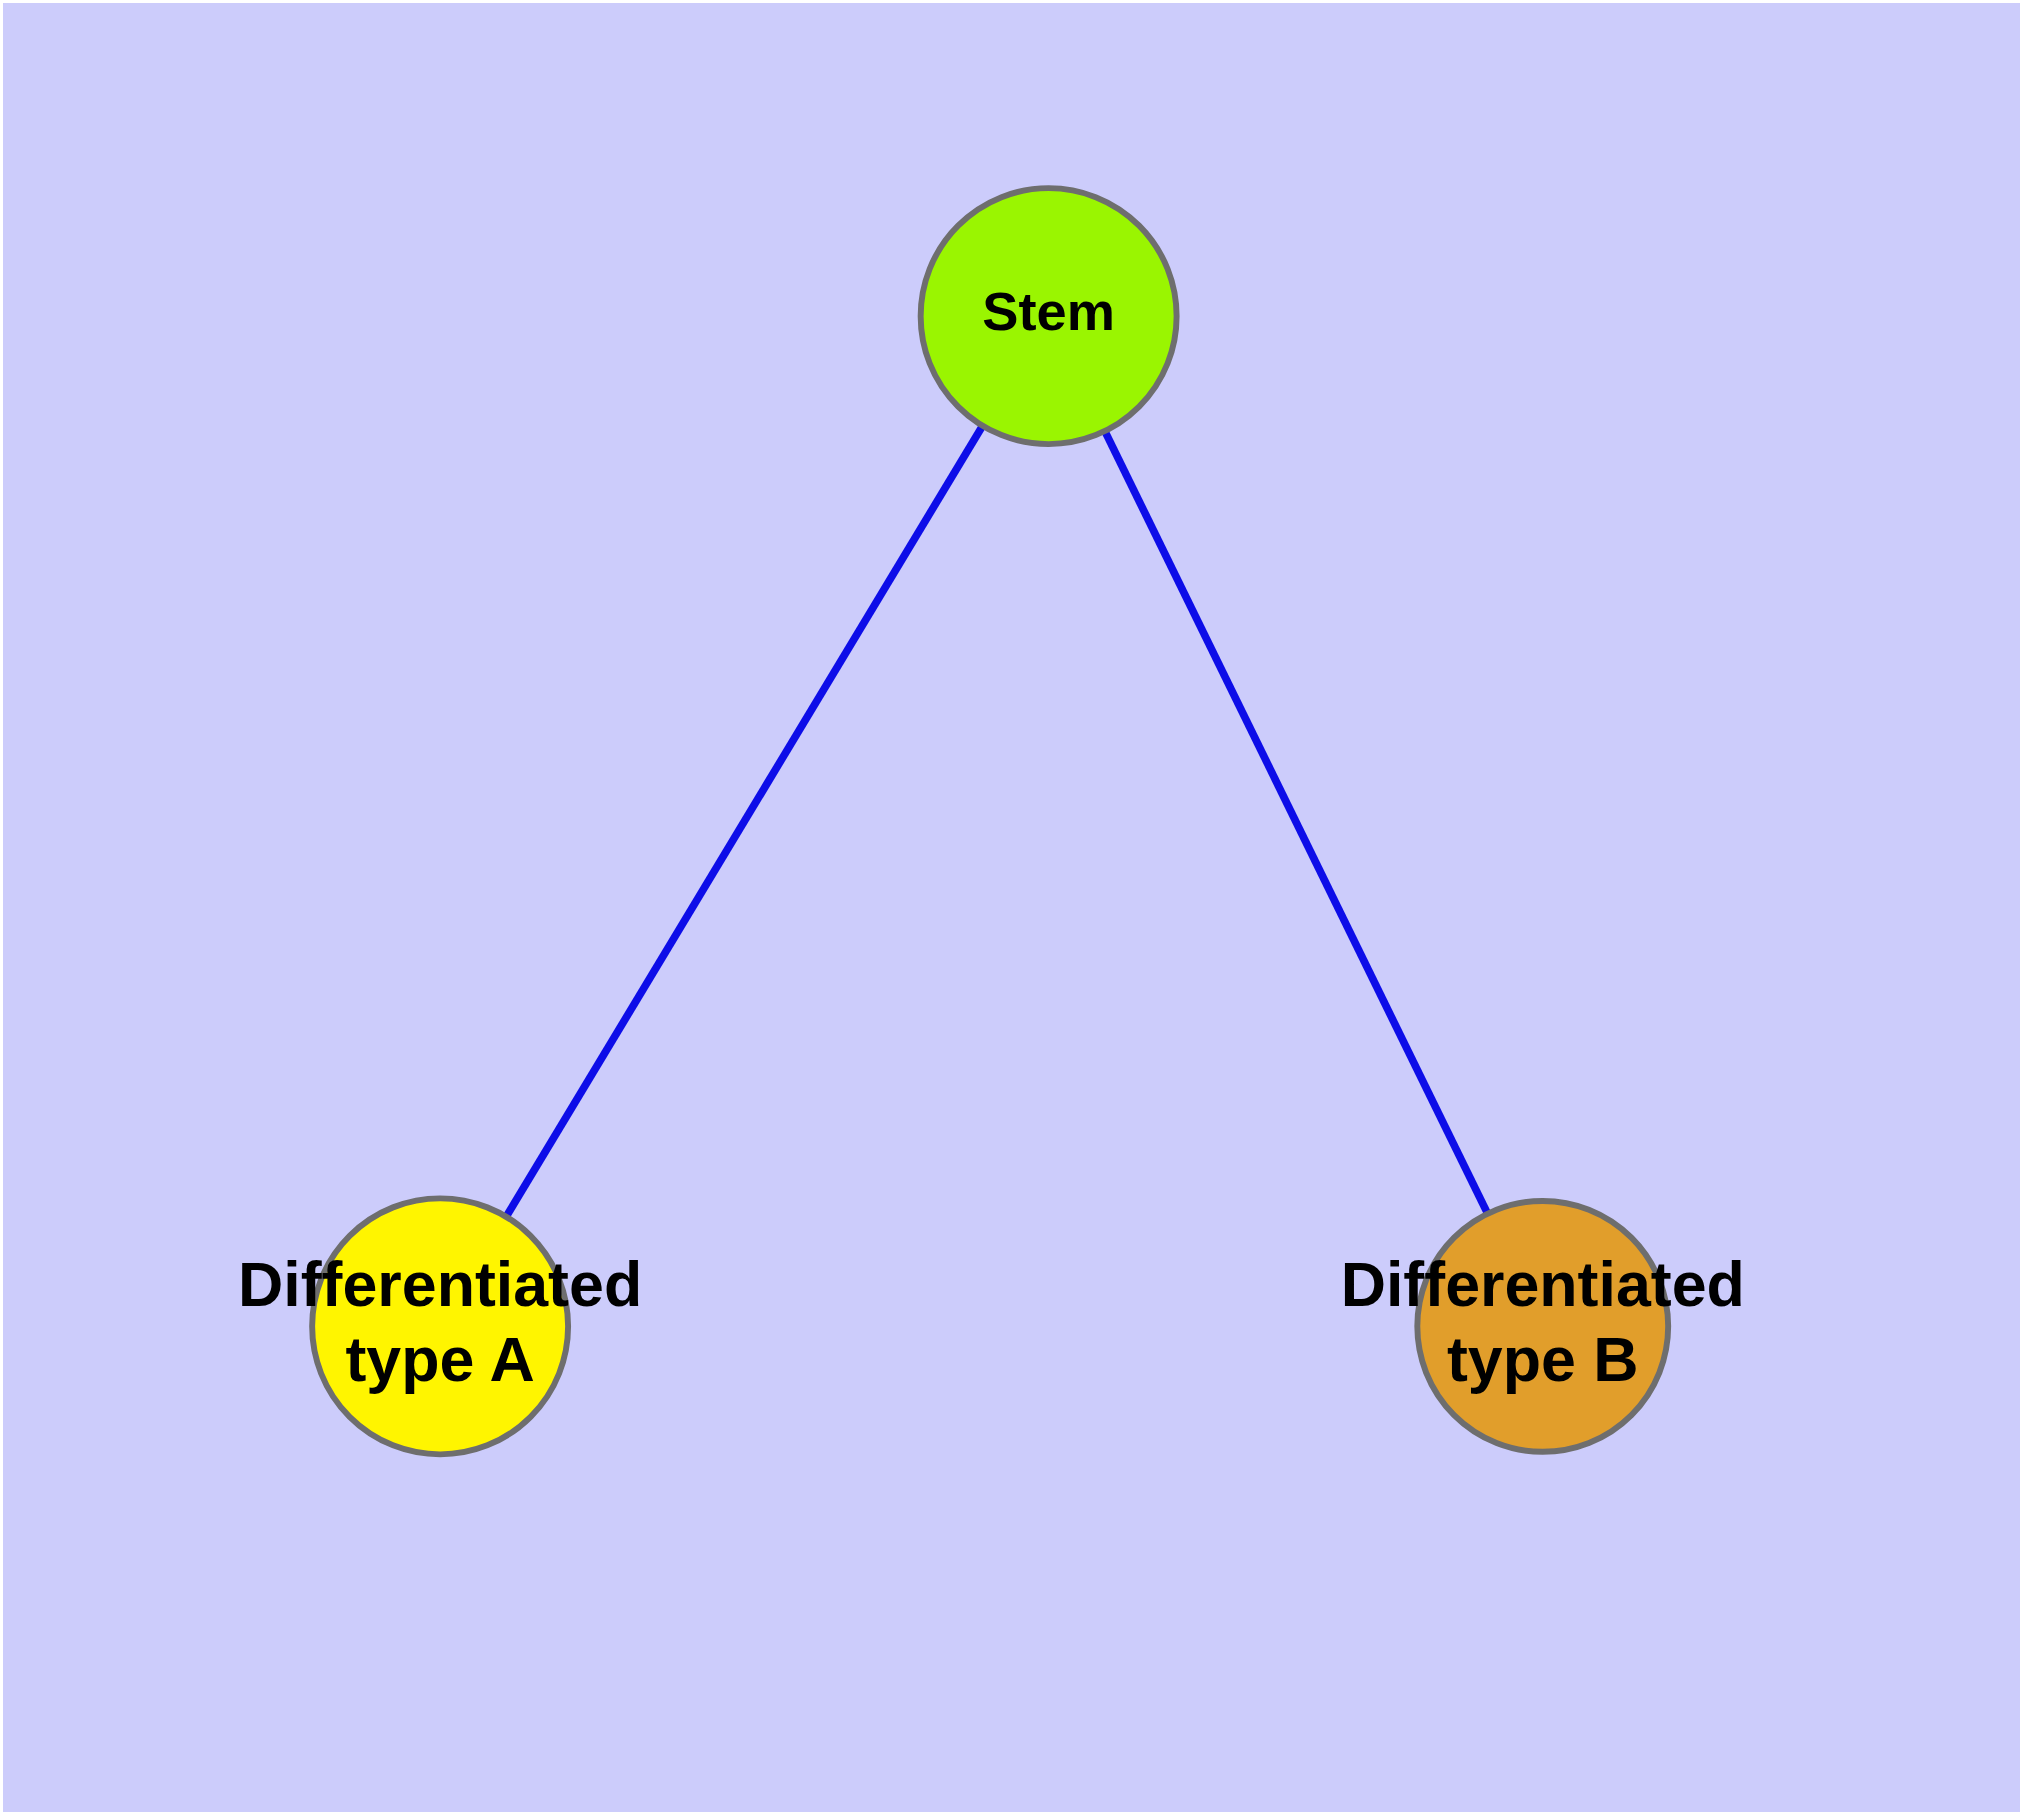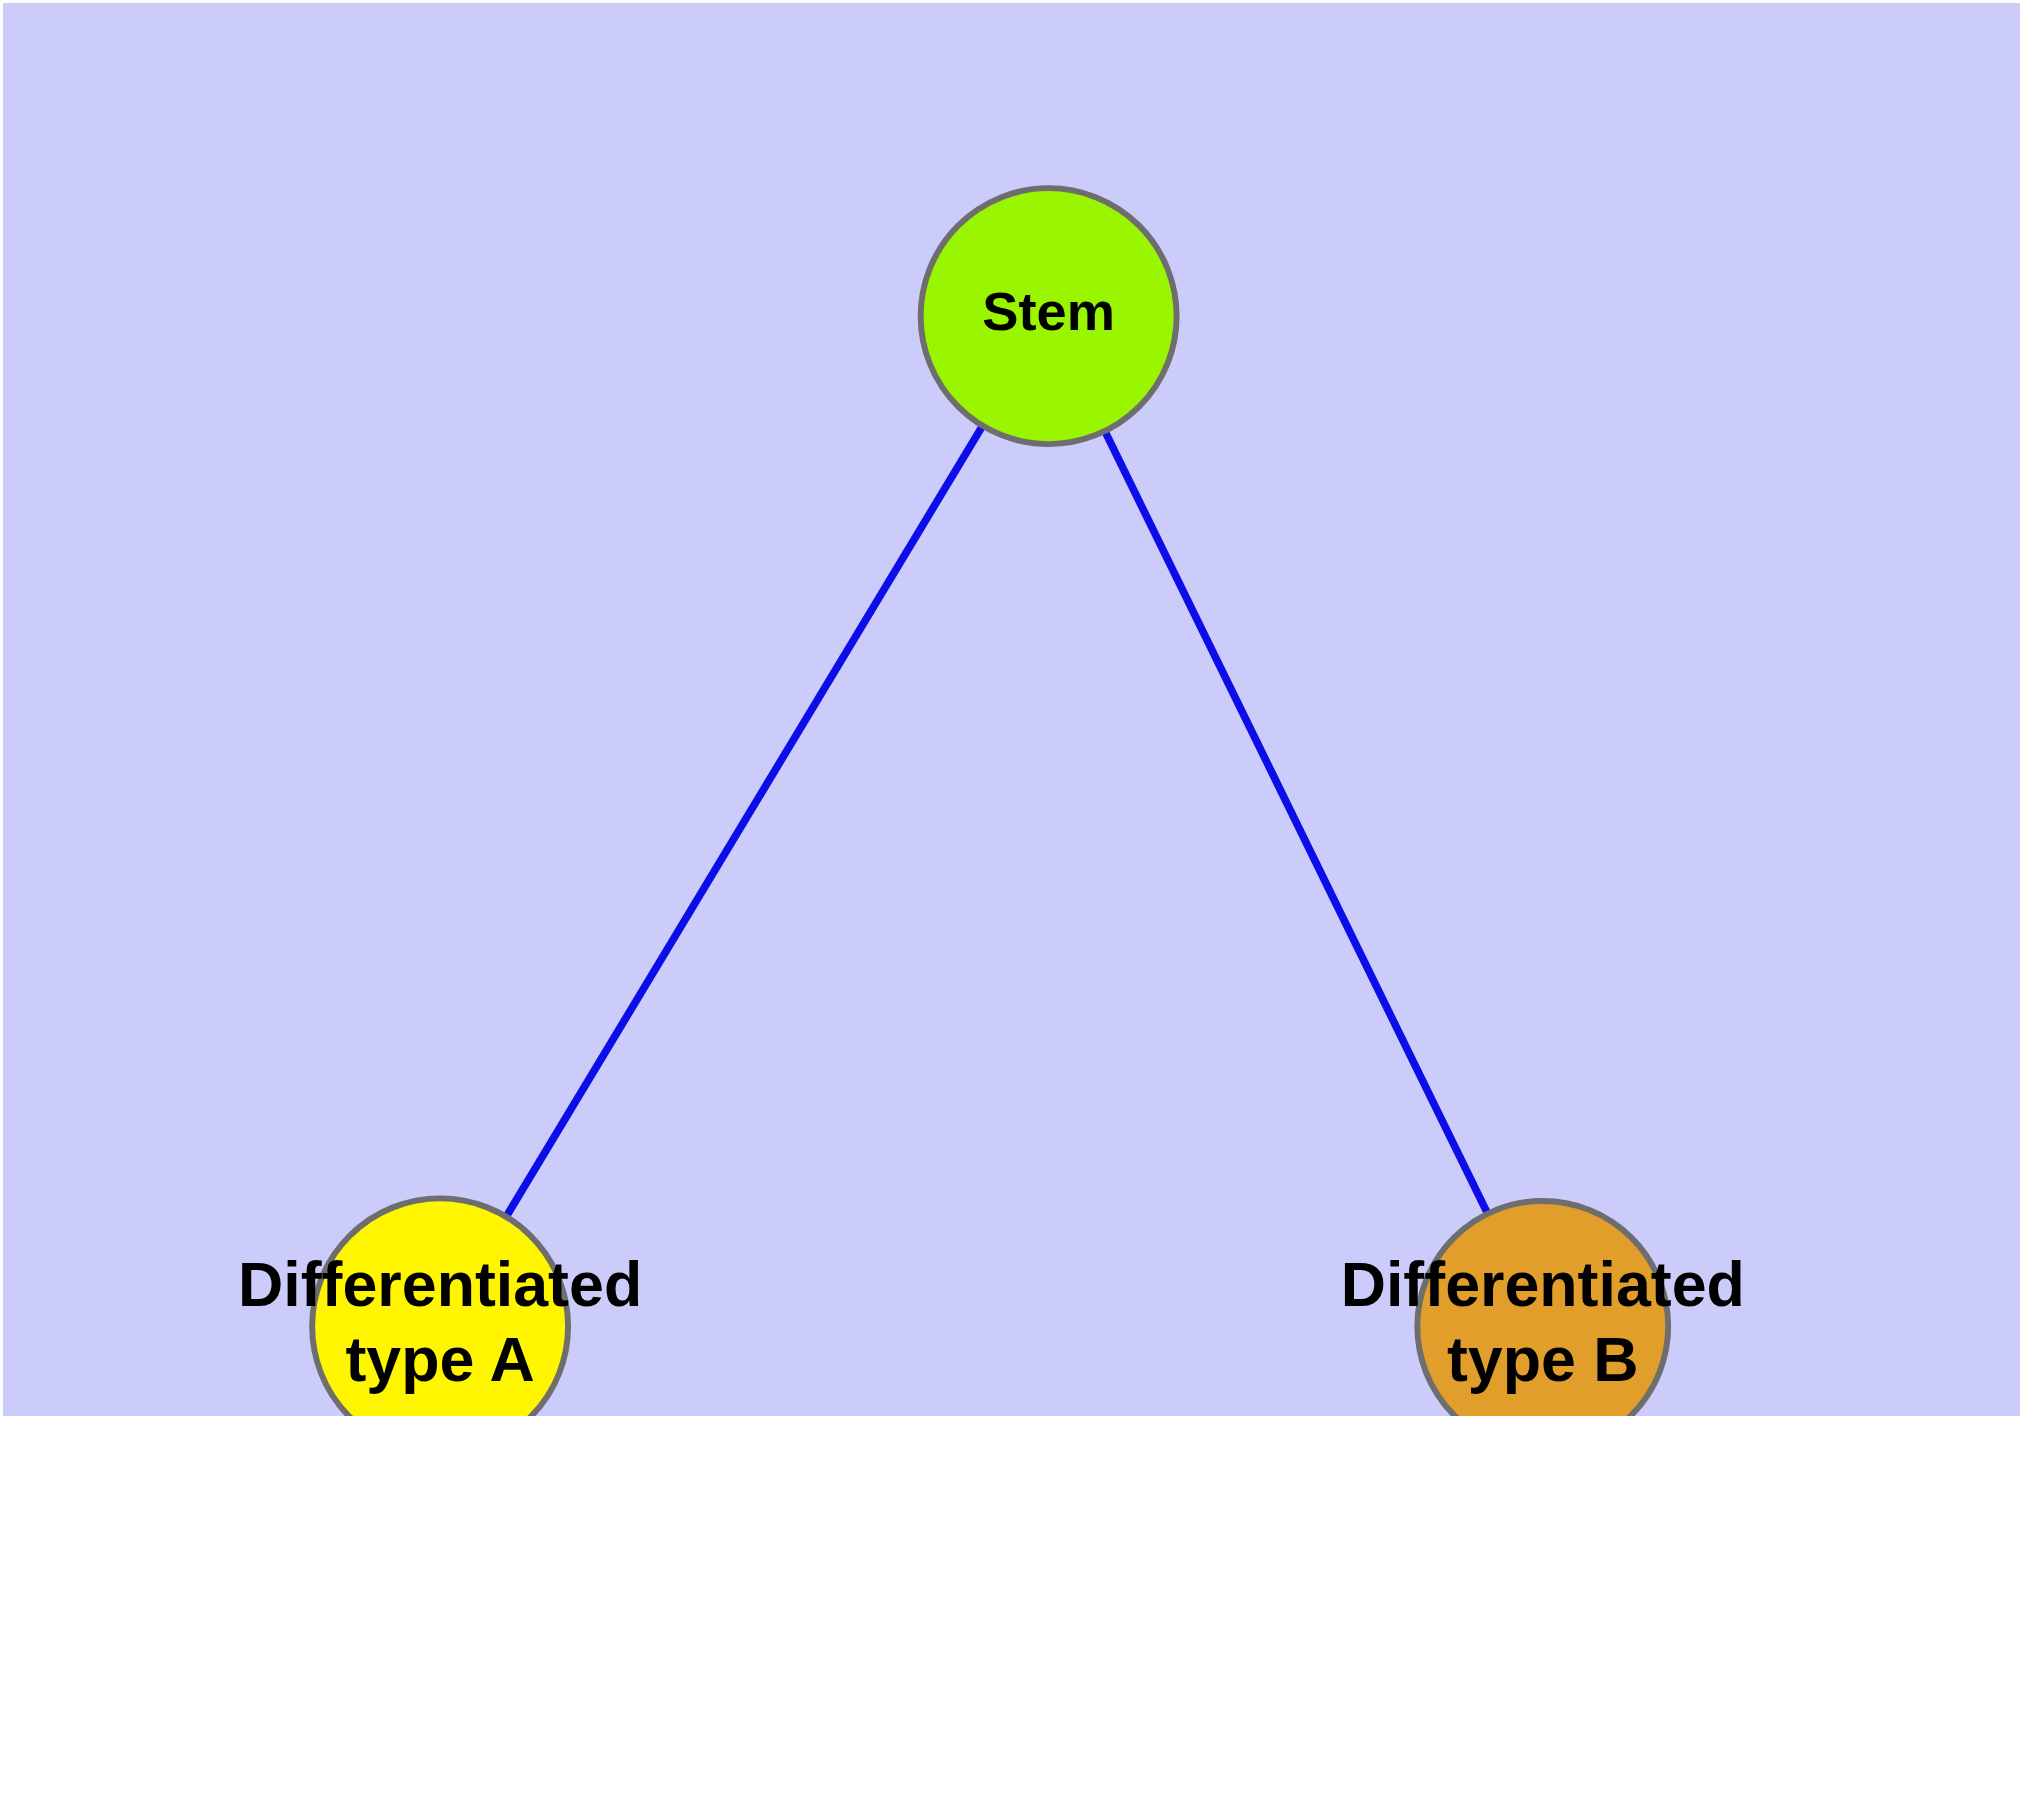--- a/index.html
+++ b/index.html
@@ -49,21 +49,21 @@
   .label-root {
     font-size: 64px;
   }
   .label-leaf {
     font-size: 74px;
   }
 </style>
 </head>
 <body>
 
-<div id="canvas" style="background: rgb(255, 255, 255); width: 2021px; height: 1416px;">
+<div id="canvas" style="background: rgb(255, 255, 255); width: 2021px; height: 1812px;">
   <div id="plot-area" style="background: rgb(204, 204, 251);"></div>
 
   <svg id="graph-svg" viewBox="0 0 2384 2138" xmlns="http://www.w3.org/2000/svg">
 
     <g>
       <line class="edge-line" id="edge-stem-diff-a" x1="1159.0878479761361" y1="502.3471938892001" x2="596.9121520238639" y2="1435.6528061108" stroke="#0d0de8" stroke-width="9"></line>
       <line class="edge-line" id="edge-stem-diff-b" x1="1303.343179847519" y1="508.6450606830921" x2="1754.9748965732927" y2="1432.0498742973666" stroke="#0d0de8" stroke-width="9"></line>
     </g>
 
     <g>

